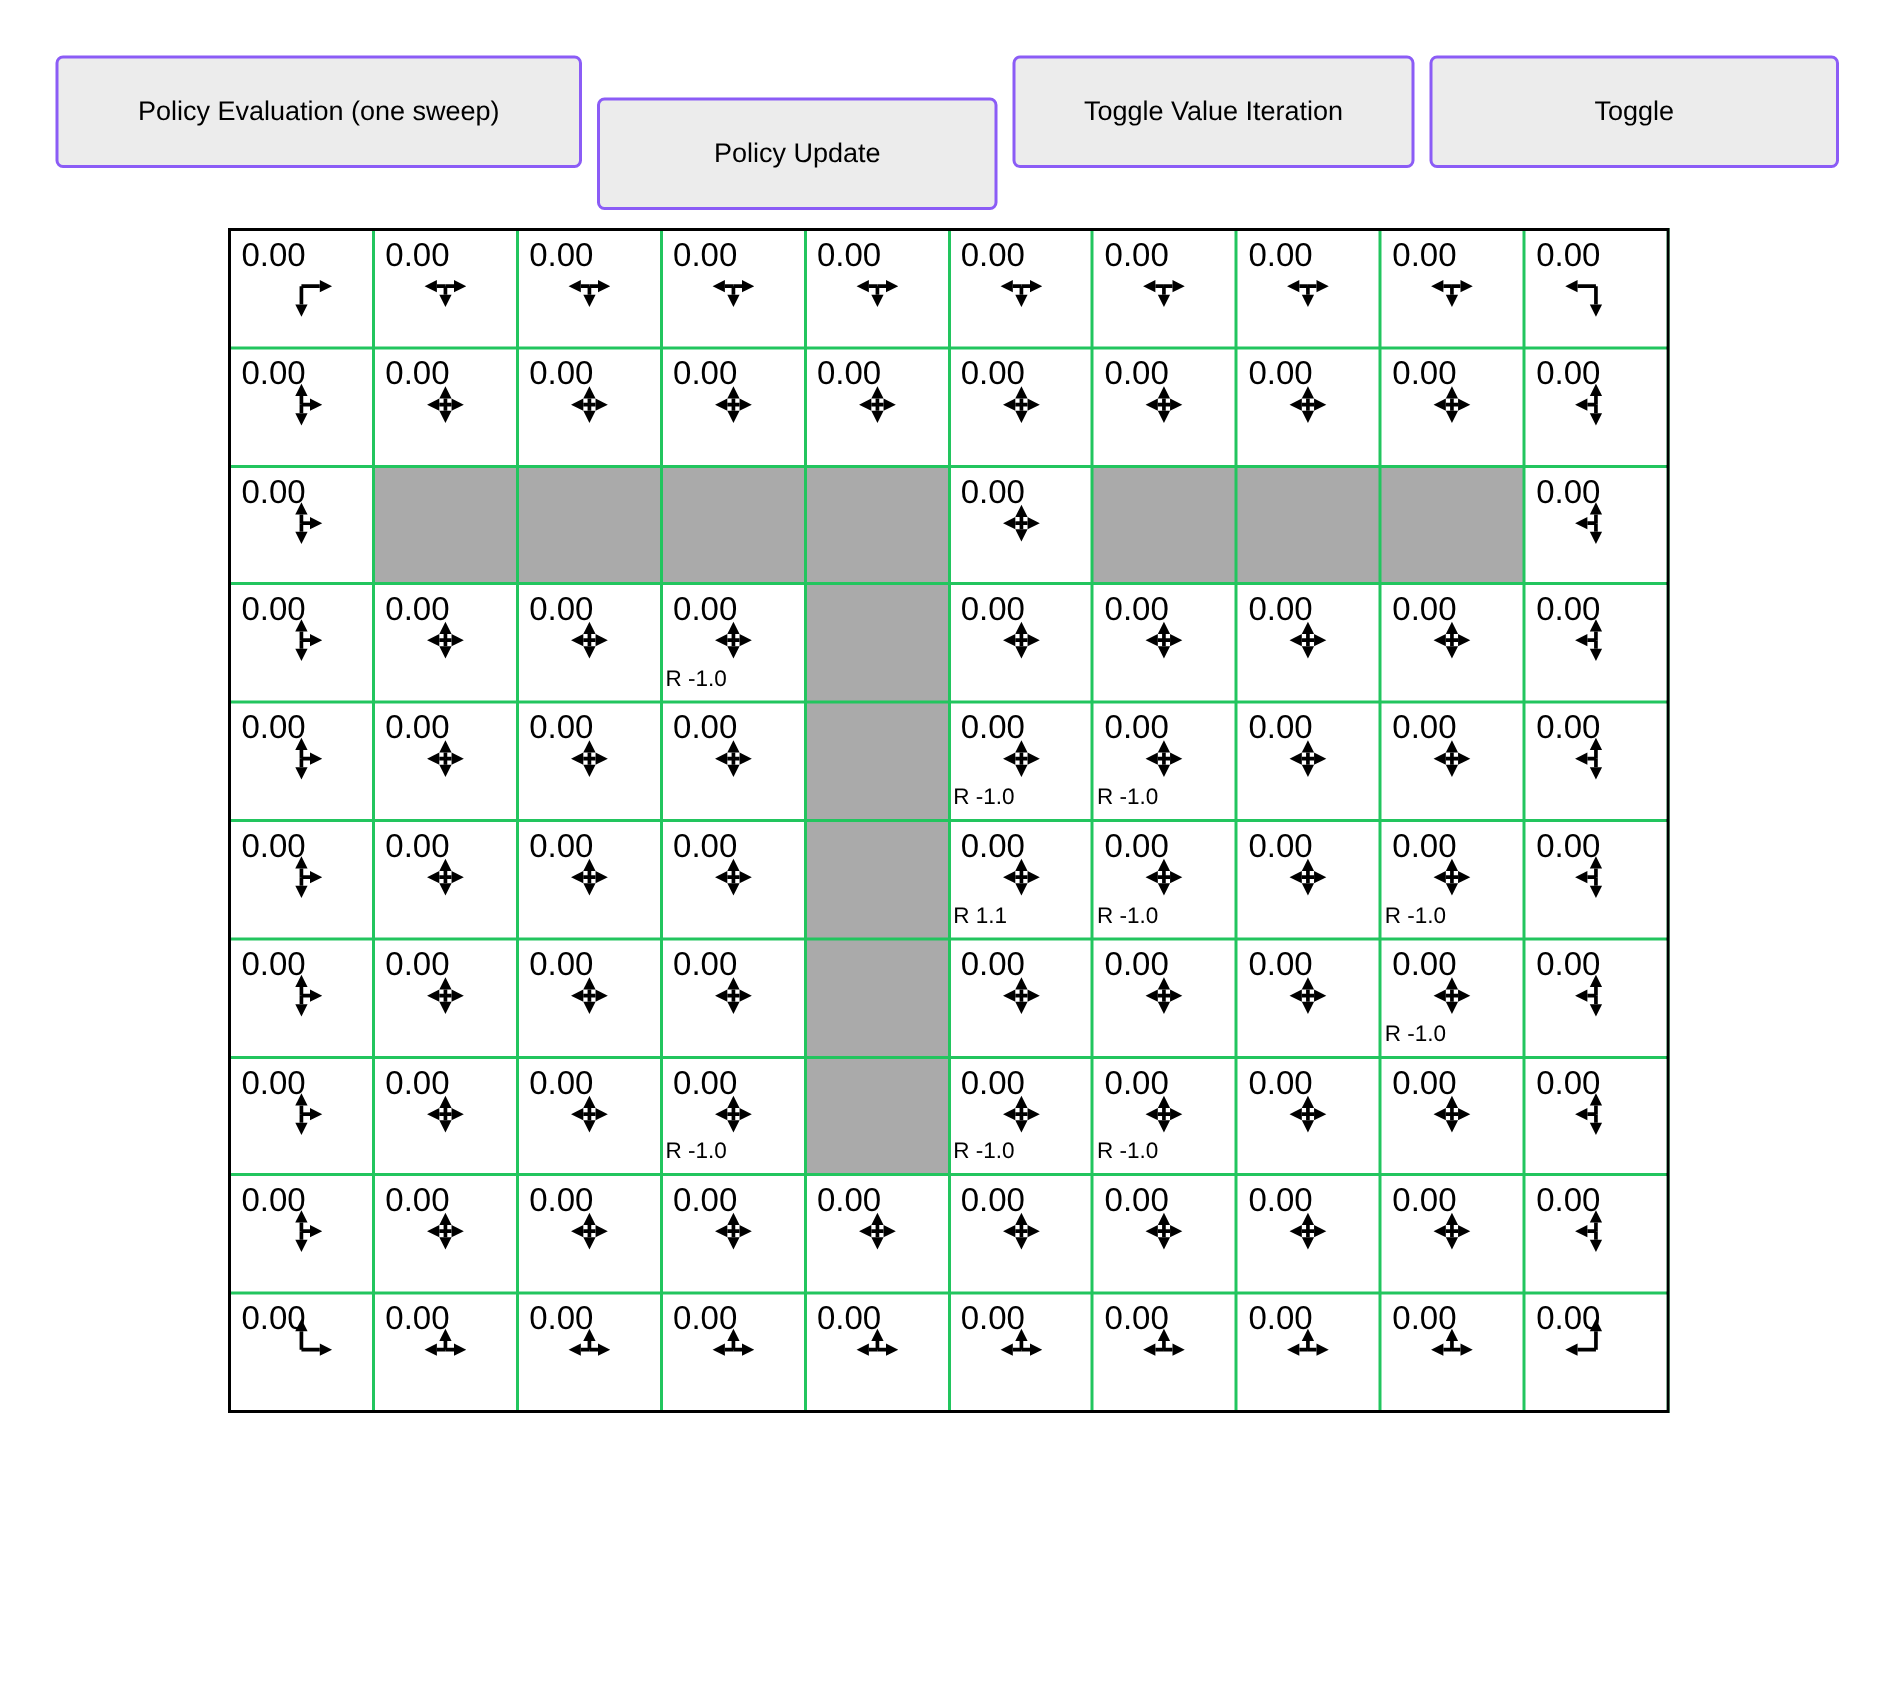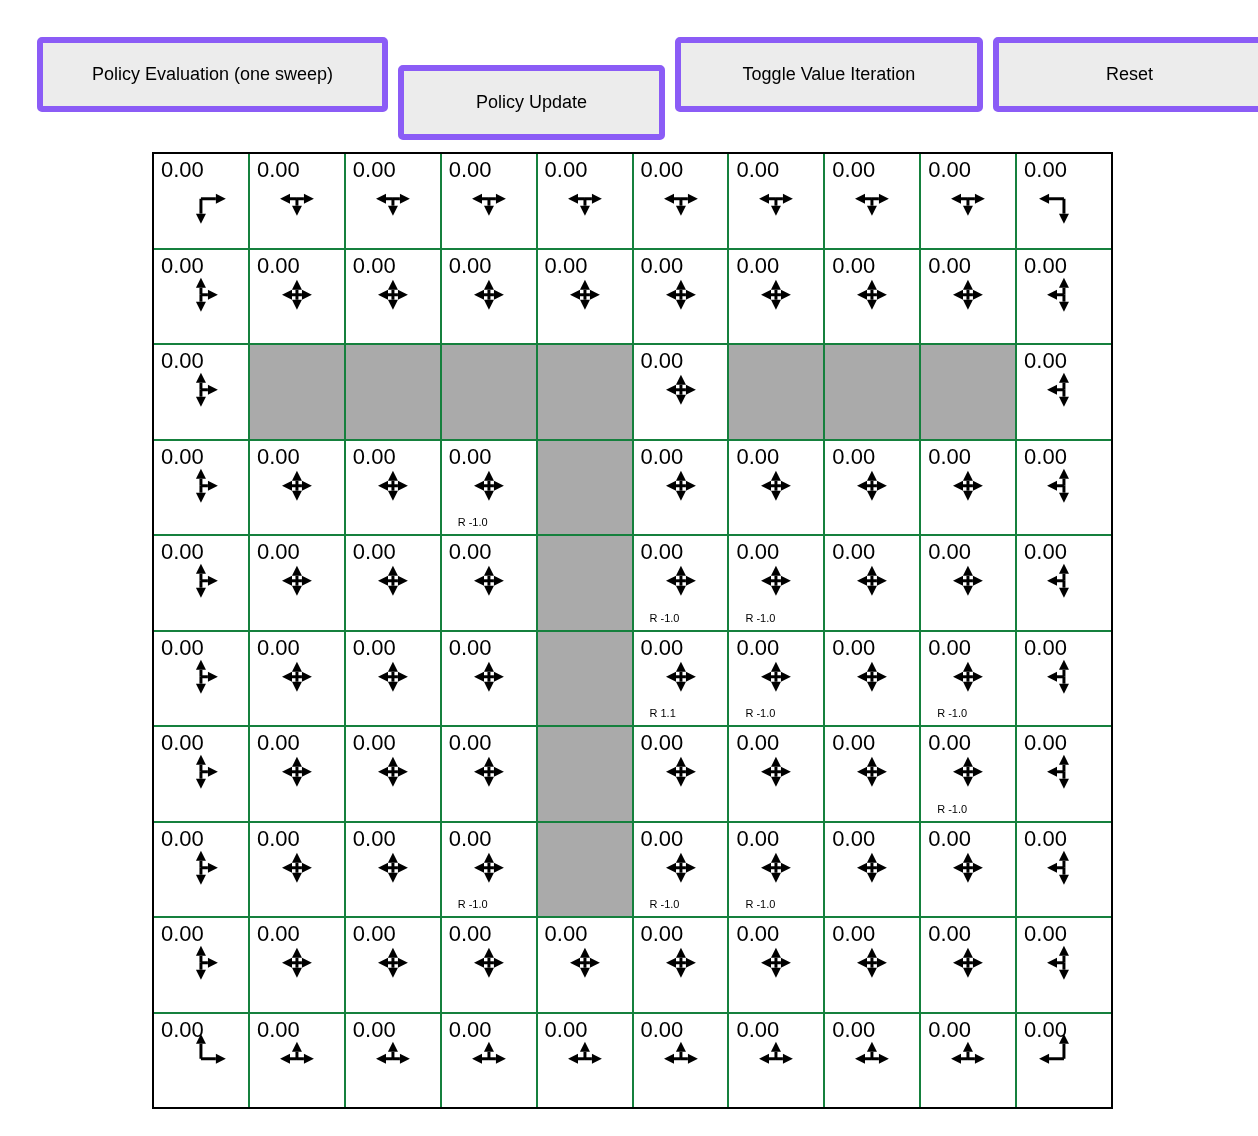--- a/index.html
+++ b/index.html
@@ -14,42 +14,42 @@
   .toolbar {
     position: absolute;
     left: 37px;
     top: 37px;
     display: flex;
     gap: 10px;
   }
   .toolbar button {
     height: 75px;
     background: #ececec;
-    border: 6px solid #8b5cf6;
+    border: 2px solid #8b5cf6;
     border-radius: 5px;
     font-family: "Liberation Sans", sans-serif;
     font-size: 18px;
     color: #000000;
     cursor: pointer;
     padding: 0 10px;
   }
   .toolbar button:nth-child(1) { width: 351px; }
   .toolbar button:nth-child(2) { width: 267px; margin-top: 28px; }
-  .toolbar button:nth-child(3) { width: 308px; }
+  .toolbar button:nth-child(3) { width: 268px; }
   .toolbar button:nth-child(4) { width: 273px; }
 
   .grid {
     position: absolute;
     left: 152px;
     top: 152px;
     width: 961px;
-    height: 957px;
+    height: 790px;
     box-sizing: border-box;
     border: 2px solid #000000;
-    background: #15803d;
+    background: #22c55e;
     display: grid;
     grid-template-columns: repeat(10, 1fr);
     grid-template-rows: repeat(10, 1fr);
     gap: 2px;
   }
   .cell {
     position: relative;
     background: #ffffff;
     overflow: hidden;
   }
@@ -57,39 +57,39 @@
   .cell .value {
     position: absolute;
     left: 7px;
     top: 3px;
     font-size: 22px;
     color: #000000;
     line-height: 1.15;
   }
   .cell .reward {
     position: absolute;
-    left: 16px;
+    left: 2px;
     bottom: 6px;
-    font-size: 11px;
+    font-size: 15px;
     color: #000000;
   }
   .cell svg {
     position: absolute;
     left: 0;
     top: 0;
   }
 </style>
 </head>
 <body>
 
 <div class="toolbar">
   <button>Policy Evaluation (one sweep)</button>
   <button>Policy Update</button>
   <button>Toggle Value Iteration</button>
-  <button>Reset</button>
+  <button>Toggle</button>
 </div>
 
 <div class="grid" id="grid">
     <div class="cell">
       <span class="value">0.00</span>
       <svg width="100%" height="100%" viewBox="0 0 94 94">
         <line x1="47" y1="45" x2="62" y2="45" stroke="#000000" stroke-width="3"></line>
         <polygon points="72,45 62,50 62,40" fill="#000000"></polygon>
         <line x1="47" y1="45" x2="47" y2="60" stroke="#000000" stroke-width="3"></line>
         <polygon points="47,70 42,60 52,60" fill="#000000"></polygon>

